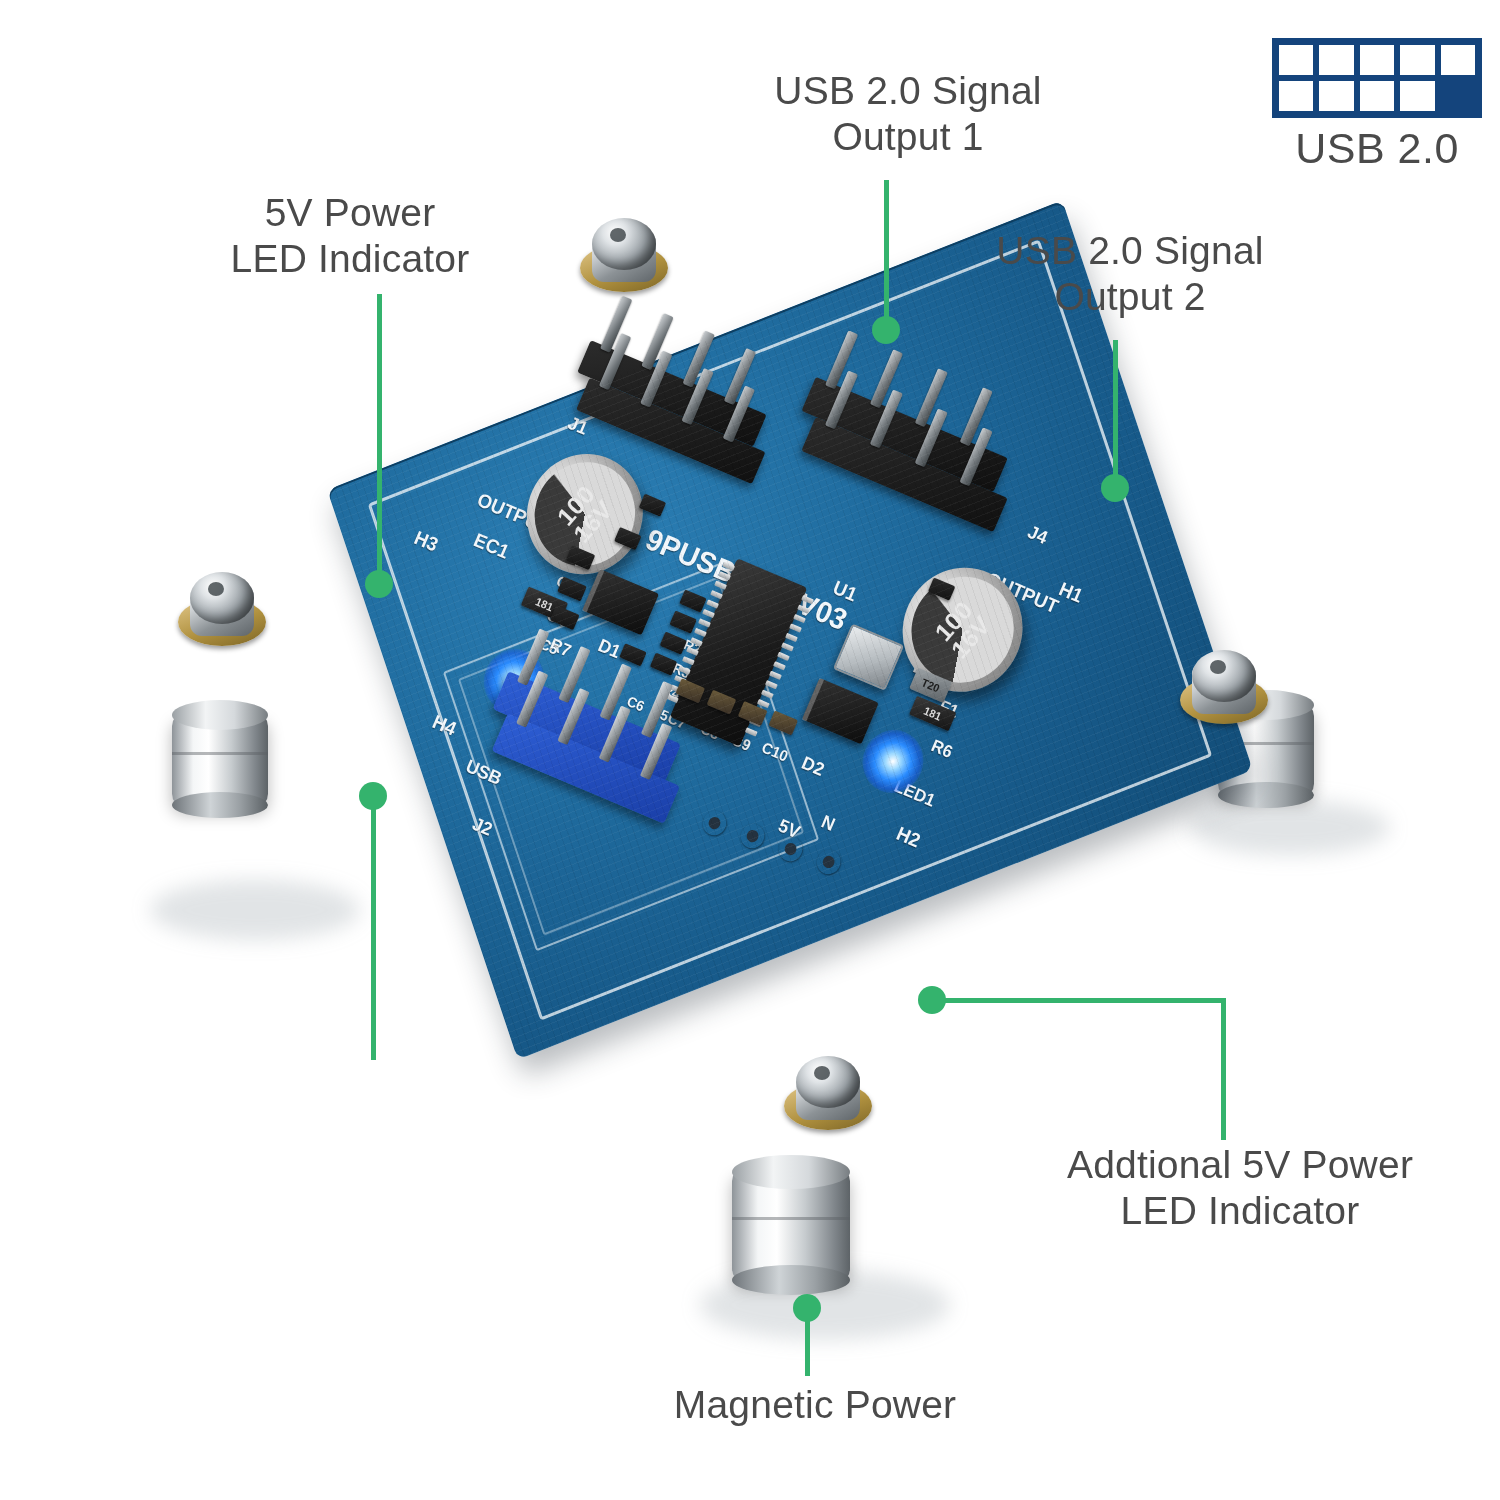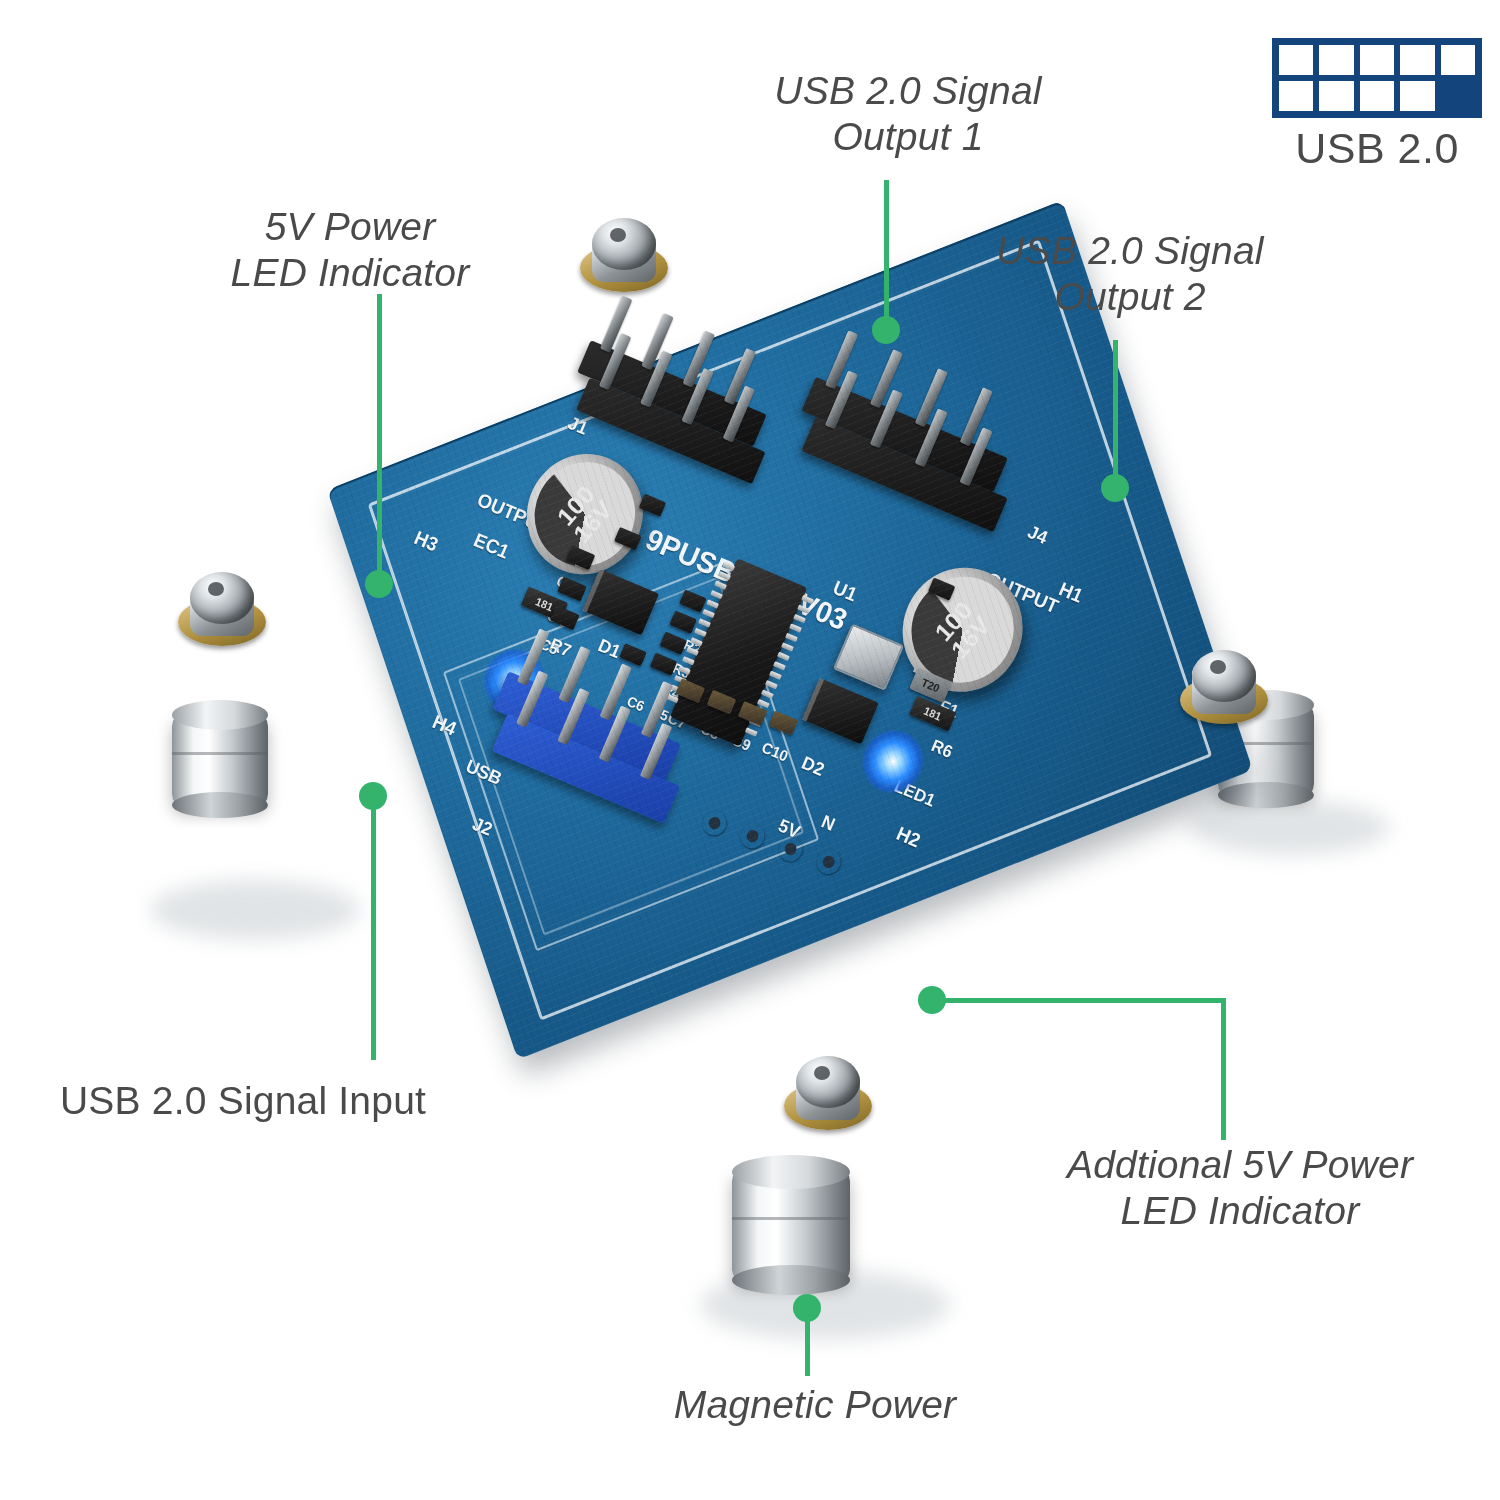--- a/index.html
+++ b/index.html
@@ -4,21 +4,21 @@
 <style>
   html,body{margin:0;padding:0;background:#ffffff;}
   body{width:1500px;height:1500px;position:relative;overflow:hidden;
        font-family:"Liberation Sans","DejaVu Sans",sans-serif;}
 
   .stage{position:absolute;inset:0;background:#fff;}
 
   
   .label{position:absolute;color:#4a4a4a;font-size:39px;line-height:1.18;
          font-weight:400;letter-spacing:.2px;white-space:pre-line;}
-  .label.c{text-align:center;font-style:italic;}
+  .label.c{text-align:center;}
   .label.l{text-align:left;}
 
   
   .lead{position:absolute;background:#34b36d;}
   .lead.v{width:5px;}
   .lead.h{height:5px;}
   .dot{position:absolute;width:28px;height:28px;border-radius:50%;
        background:#34b36d;transform:translate(-50%,-50%);}
 
   
@@ -446,23 +446,22 @@
 
   <div class="lead v" style="left:805px;top:1308px;height:68px;"></div>
   <div class="dot" style="left:807px;top:1308px;"></div>
 
   <div class="label c" style="left:758px;top:68px;width:300px;">USB 2.0 Signal
 Output  1</div>
 
   <div class="label c" style="left:980px;top:228px;width:300px;">USB 2.0 Signal
 Output  2</div>
 
-  <div class="label c" style="left:200px;top:204px;width:300px;">5V Power
+  <div class="label c" style="left:200px;top:190px;width:300px;">5V Power
 LED  Indicator</div>
 
-  <div class="label l" style="left:60px;top:1078px;width:470px;">USB 2.0 Signal Input</div>
 
   <div class="label c" style="left:1020px;top:1142px;width:440px;">Addtional  5V Power
 LED  Indicator</div>
 
   <div class="label c" style="left:650px;top:1382px;width:330px;">Magnetic Power</div>
 
 </div>
 
 </body></html>

